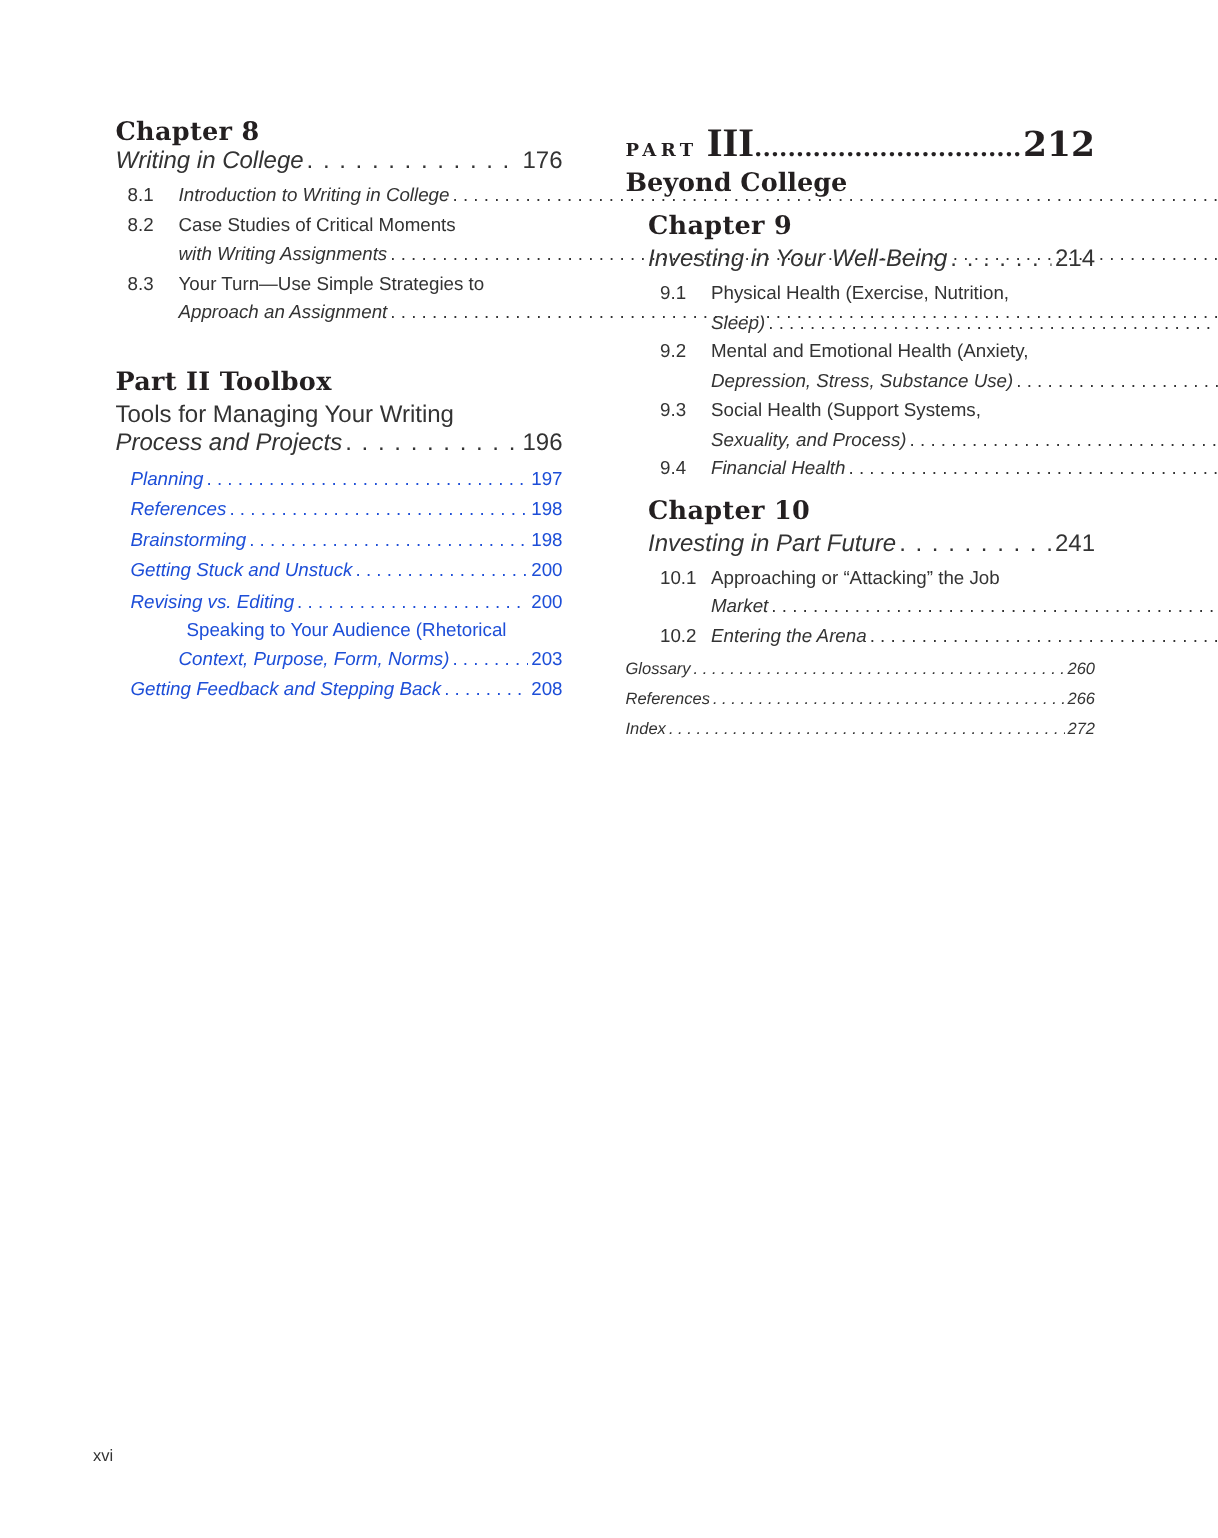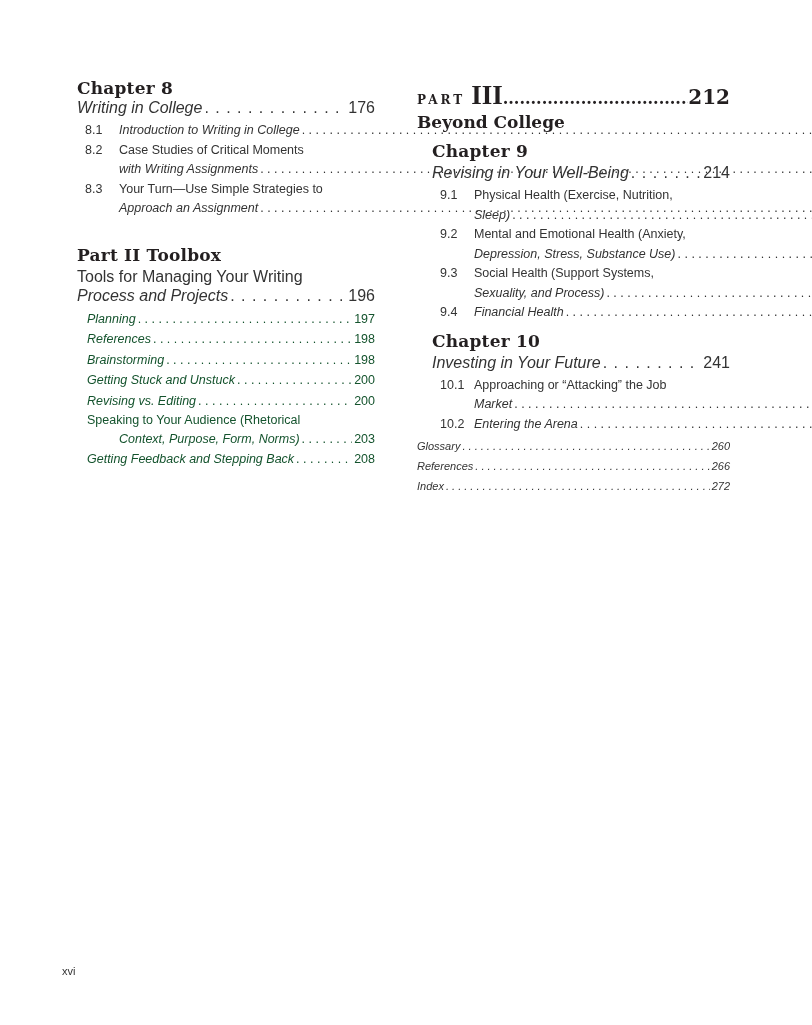--- a/index.html
+++ b/index.html
@@ -13,28 +13,28 @@
   .leader .dots { flex:1 1 auto; overflow:hidden; margin:0 2px; letter-spacing:3.2px; }
   .leader .dots::before { content:". . . . . . . . . . . . . . . . . . . . . . . . . . . . . . . . . . . . . . . . . . . . . . . . . . . . . . . . . . . . . . . . . . . . . . . . . . . . . . . . . . . . . . . . . . . . . . . . . . . ."; letter-spacing:0; }
   .leader .pg { flex:0 0 auto; }
   .chap-title { font-size:16px; line-height:19px; font-weight:normal; color:#333; }
   .chap-title .dots::before { letter-spacing:1px; }
   .sec { font-size:12.5px; line-height:19.5px; color:#333; font-family:"Liberation Sans", sans-serif; transform-origin:left;justify-content:space-between; }
   .sec-row { display:flex; }
   .sec-num { width:34px; flex:0 0 34px; padding-left:8px; box-sizing:content-box; }
   .sec-body { flex:1 1 auto; }
   .sec-body .line1 { display:block; }
-  .tool { font-size:12.5px; line-height:20.5px; color:#14532d; padding-left:10px; }
+  .tool { font-size:12.5px; line-height:20.5px; color:#1d4ed8; padding-left:10px;text-align:center; }
   .tool .line2 { padding-left:32px; }
   .back { font-size:11px; line-height:20px; font-style:italic; color:#333; }
   .part-head { display:flex; align-items:baseline; font-family:"DejaVu Serif", serif; font-weight:bold; white-space:nowrap; }
   .part-word { font-size:12px; letter-spacing:3px; margin-right:6px; }
   .part-num { font-size:27px; font-family:"Liberation Serif", serif; font-weight:bold; }
   .part-head .dots { flex:1 1 auto; overflow:hidden; font-size:16px; }
-  .part-head .pg { font-size:20px; }
+  .part-head .pg { font-size:23px; }
   .part-title { font-family:"DejaVu Serif", serif; font-weight:bold; font-size:17px; line-height:22px; margin:0; }
   .indent { padding-left:15px; }
   .page-num { position:absolute; left:62px; top:965px; font-size:11px; color:#333; }
 </style>
 </head>
 <body>
 
 <div class="col col-left">
 
   <div>
@@ -137,21 +137,21 @@
     <span class="part-word">PART</span>
     <span class="part-num">III</span>
     <span class="dots">...........................................................</span>
     <span class="pg">212</span>
   </div>
   <h1 class="part-title">Beyond College</h1>
 
   <div class="indent" style="margin-top:8px;">
     <h2 class="chap-head">Chapter 9</h2>
     <div class="leader chap-title" style="margin-top:2px;">
-      <span class="txt">Revising in Your Well-Being</span>
+      <span class="txt">Investing in Your Well-Being</span>
       <span class="dots"></span>
       <span class="pg">214</span>
     </div>
     <div style="margin-top:4px;">
       <div class="sec sec-row">
         <span class="sec-num">9.1</span>
         <div class="sec-body">
           <span class="line1">Physical Health (Exercise, Nutrition,</span>
           <div class="leader">
             <span class="txt">Sleep)</span>
@@ -189,21 +189,21 @@
           <span class="dots"></span>
 
         </div>
       </div>
     </div>
   </div>
 
   <div class="indent" style="margin-top:8px;">
     <h2 class="chap-head">Chapter 10</h2>
     <div class="leader chap-title" style="margin-top:2px;">
-      <span class="txt">Investing in Your Future</span>
+      <span class="txt">Investing in Part Future</span>
       <span class="dots"></span>
       <span class="pg">241</span>
     </div>
     <div style="margin-top:4px;">
       <div class="sec sec-row">
         <span class="sec-num">10.1</span>
         <div class="sec-body">
           <span class="line1">Approaching or “Attacking” the Job</span>
           <div class="leader">
             <span class="txt">Market</span>

